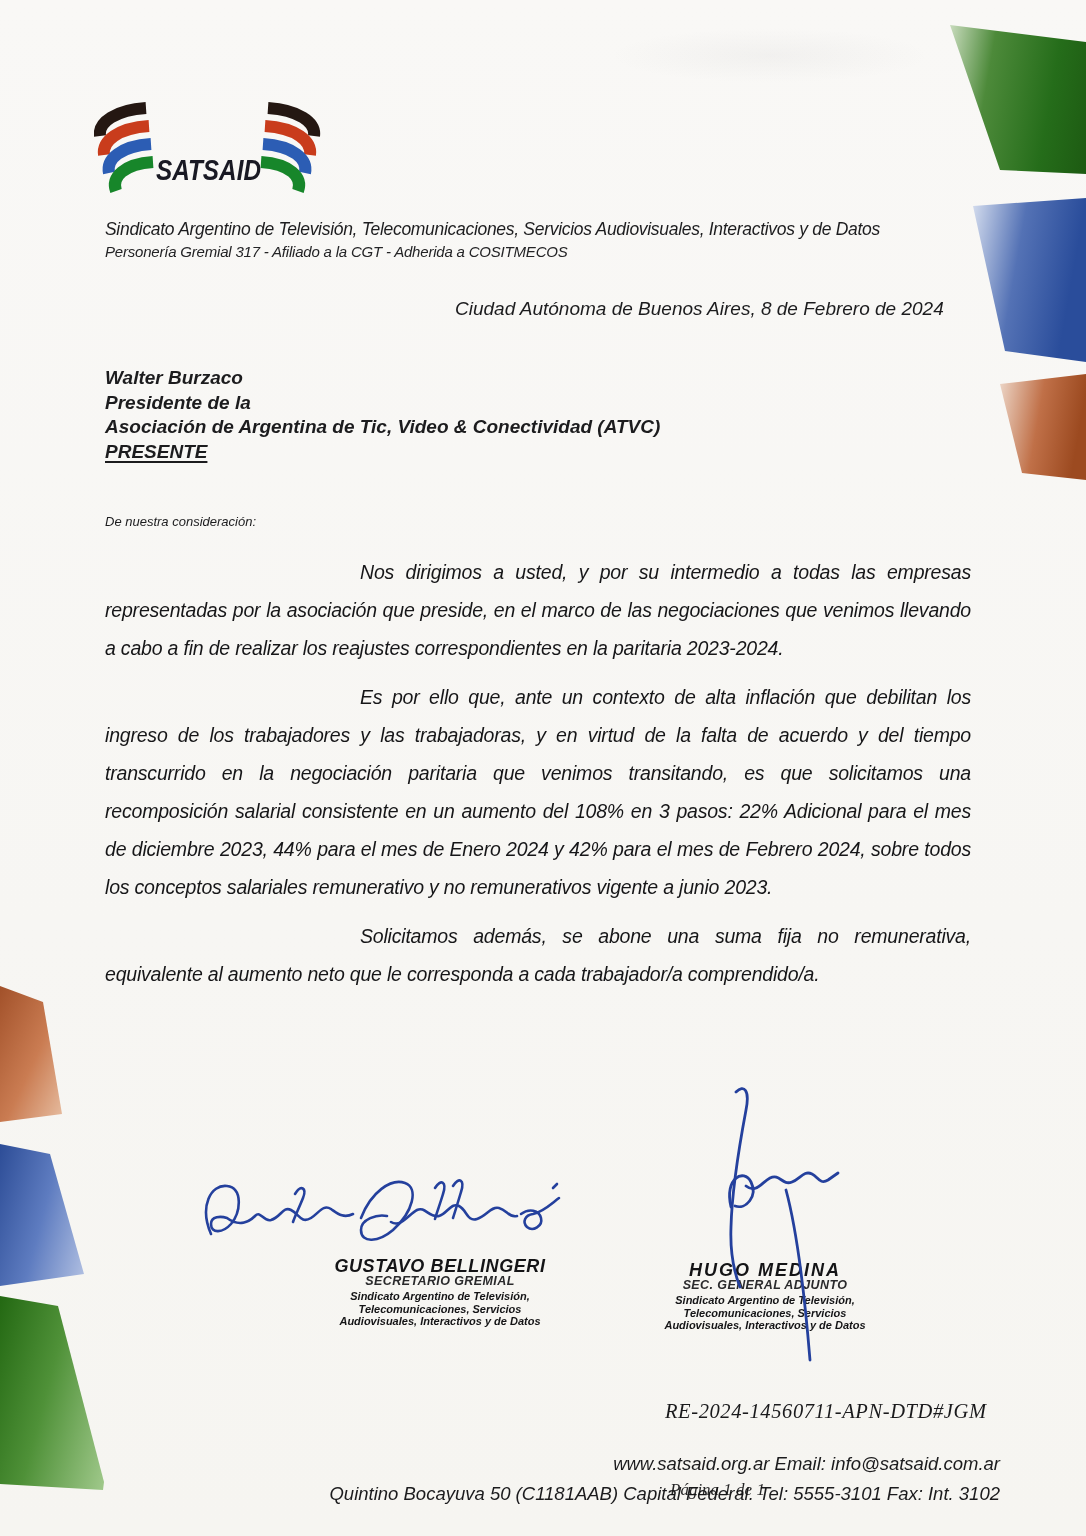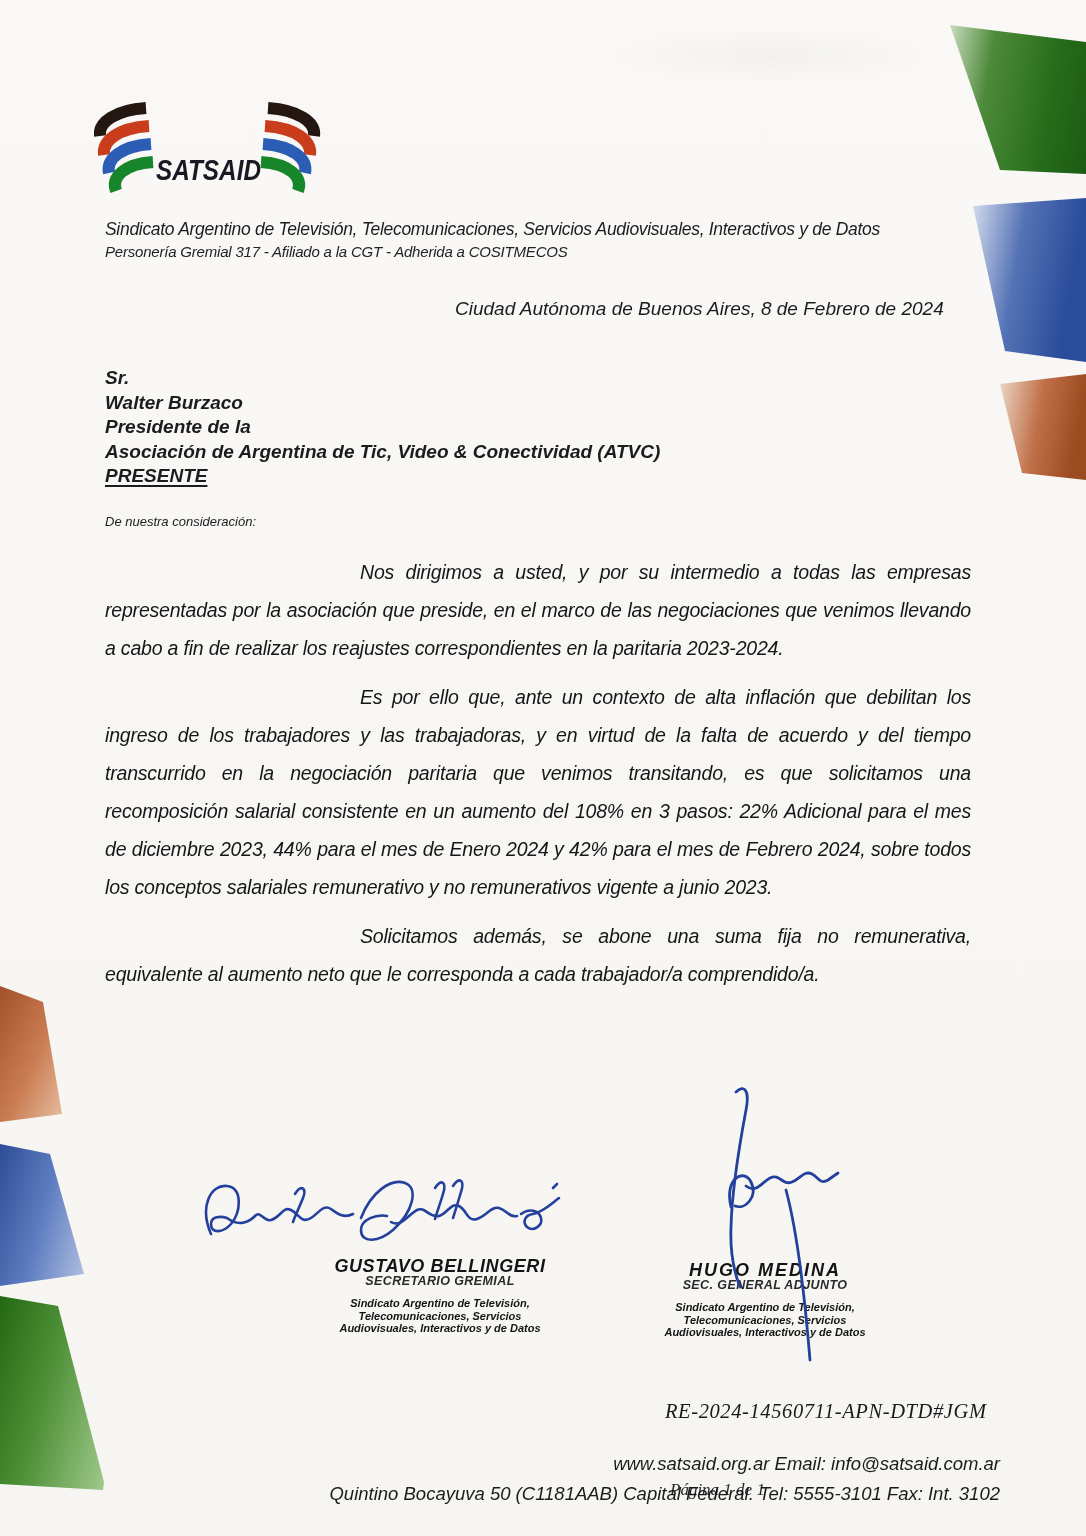--- a/index.html
+++ b/index.html
@@ -26,21 +26,21 @@
   
   .sig-svg{z-index:3;}
   .sig-left-img{left:195px;top:1172px;width:370px;height:100px;}
   .sig-right-img{left:688px;top:1082px;width:175px;height:285px;}
   .sig-block{text-align:center;z-index:2;color:#141416;}
   .sig-block-left{left:300px;top:1258px;width:280px;}
   .sig-block-right{left:645px;top:1262px;width:240px;}
   .sig-name{font-size:18px;font-weight:bold;letter-spacing:0.6px;line-height:16px;}
   .sig-name-right{letter-spacing:2px;}
   .sig-title{font-size:12.5px;font-weight:bold;letter-spacing:0.4px;line-height:14px;color:#2a2a2c;}
-  .sig-org{font-size:11px;font-weight:bold;line-height:12.5px;margin-top:9px;}
+  .sig-org{font-size:11px;font-weight:bold;line-height:12.5px;margin-top:2px;}
   
   .reference{left:665px;top:1400px;font-family:"Liberation Serif",serif;font-size:20.5px;letter-spacing:0.6px;white-space:nowrap;color:#1a1a1c;}
   .footer{right:86px;top:1449px;text-align:right;font-size:18.5px;line-height:30px;white-space:nowrap;color:#1b1b1d;}
   .pagenum{left:670px;top:1480px;font-family:"Liberation Serif",serif;font-size:17px;color:rgba(18,18,20,.92);z-index:4;white-space:nowrap;}
   
   .wedge{pointer-events:none;}
   .w-tr-green{left:948px;top:22px;width:138px;height:158px;
     clip-path:polygon(2px 3px,138px 20px,138px 152px,52px 148px);
     background:linear-gradient(100deg,#cfe0c4 0%,#4d8a3a 30%,#256d1a 70%,#1d5a12 100%);}
   .w-tr-blue{left:970px;top:196px;width:116px;height:170px;
@@ -89,21 +89,20 @@
     </g>
     <text x="62" y="82" font-family="Liberation Sans, sans-serif" font-weight="bold" font-size="29" textLength="105" lengthAdjust="spacingAndGlyphs" fill="#191923">SATSAID</text>
   </svg>
 
   <div class="abs org1">Sindicato Argentino de Televisión, Telecomunicaciones, Servicios Audiovisuales, Interactivos y de Datos</div>
   <div class="abs org2">Personería Gremial 317 - Afiliado a la CGT - Adherida a COSITMECOS</div>
 
   <div class="abs date">Ciudad Autónoma de Buenos Aires, 8 de Febrero de 2024</div>
 
   <div class="abs recipient">
-    <div>Sr.</div>
     <div>Walter Burzaco</div>
     <div>Presidente de la</div>
     <div>Asociación de Argentina de Tic, Video &amp; Conectividad (ATVC)</div>
     <div><span class="present">PRESENTE</span></div>
   </div>
 
   <div class="abs salutation">De nuestra consideración:</div>
   <div class="abs body">
     <p>Nos dirigimos a usted, y por su intermedio a todas las empresas representadas por la asociación que preside, en el marco de las negociaciones que venimos llevando a cabo a fin de realizar los reajustes correspondientes en la paritaria 2023-2024.</p>
     <p>Es por ello que, ante un contexto de alta inflación que debilitan los ingreso de los trabajadores y las trabajadoras, y en virtud de la falta de acuerdo y del tiempo transcurrido en la negociación paritaria que venimos transitando, es que solicitamos una recomposición salarial consistente en un aumento del 108% en 3 pasos: 22% Adicional para el mes de diciembre 2023, 44% para el mes de Enero 2024 y 42% para el mes de Febrero 2024, sobre todos los conceptos salariales remunerativo y no remunerativos vigente a junio 2023.</p>

